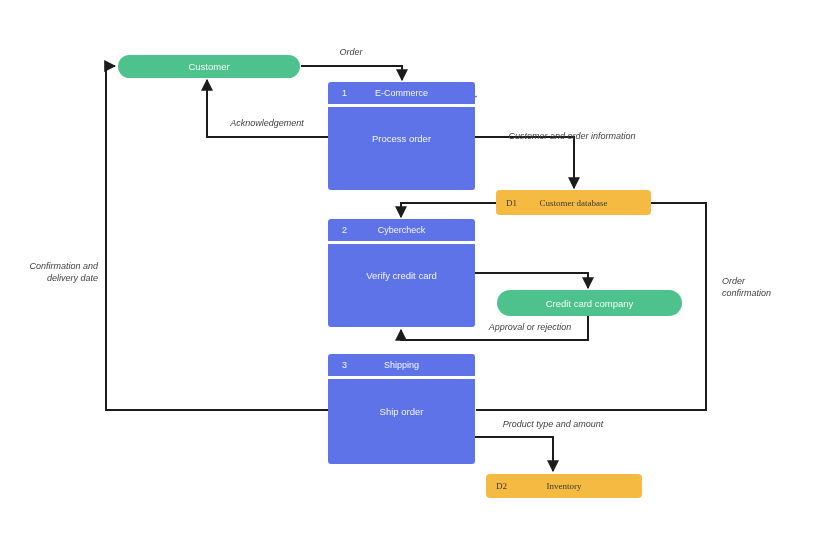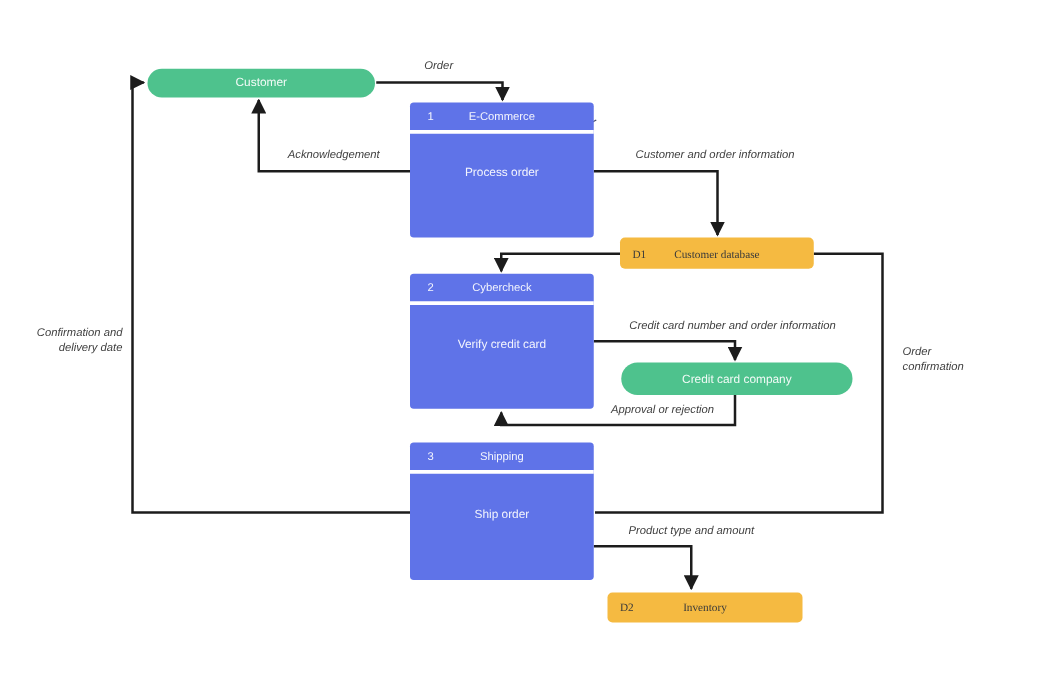--- a/index.html
+++ b/index.html
@@ -118,20 +118,19 @@
     <span class="store-id">D1</span>
     <span class="store-label">Customer database</span>
   </div>
   <div class="store" style="left:474px; top:474px; width:156px; height:24px;margin-left:12px;">
     <span class="store-id">D2</span>
     <span class="store-label">Inventory</span>
   </div>
 
   <div class="flow-label centered" style="left:351px; top:46px;">Order</div>
   <div class="flow-label centered" style="left:267px; top:117px;">Acknowledgement</div>
-  <div class="flow-label centered" style="left:572px; top:117px;">Customer and order information</div>
-  <div class="flow-label centered" style="left:586px; top:254px;">Credit card number and order information</div>
+  <div class="flow-label centered" style="left:572px; top:130px;">Customer and order information</div>
   <div class="flow-label centered" style="left:530px; top:321px;">Approval or rejection</div>
   <div class="flow-label wrap" style="left:722px; top:275px; width:62px; text-align:left;">Order confirmation</div>
   <div class="flow-label wrap" style="left:16px; top:260px; width:82px; text-align:right;">Confirmation and delivery date</div>
   <div class="flow-label centered" style="left:553px; top:418px;">Product type and amount</div>
 
 </div>
 
 </body></html>

